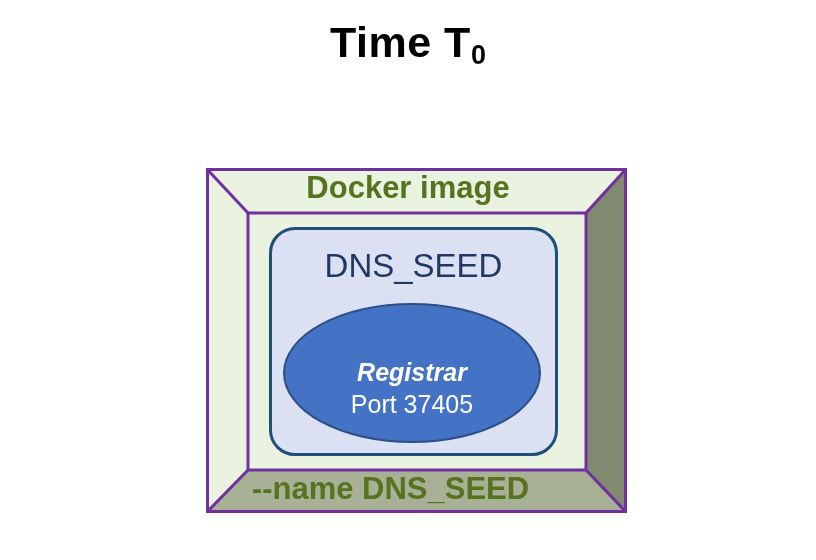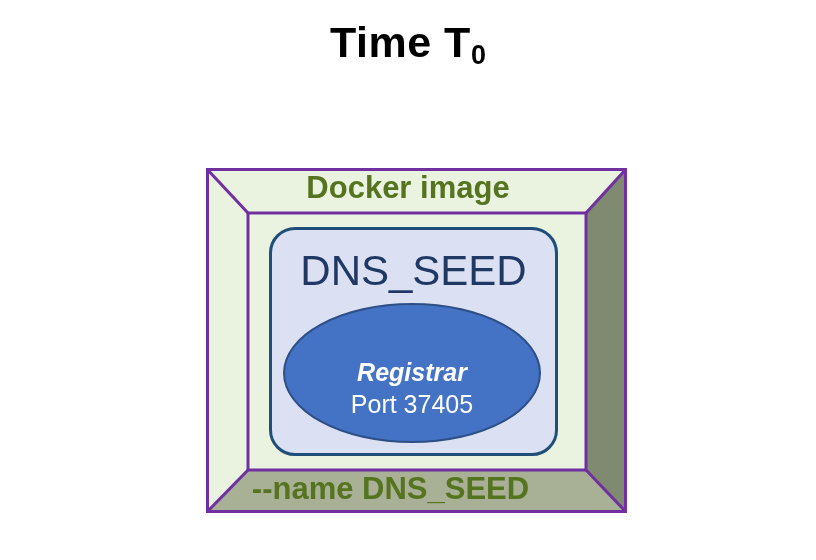--- a/index.html
+++ b/index.html
@@ -101,21 +101,21 @@
     border-radius: 26px;
     box-sizing: border-box;
   }
   .dns-title {
     position: absolute;
     left: 269px;
     top: 248px;
     width: 289px;
     text-align: center;
     font-family: "Liberation Sans", sans-serif;
-    font-size: 42px;
+    font-size: 33px;
     font-weight: normal;
     line-height: 1.1;
     color: #1f3864;
     white-space: nowrap;
   }
 
   
   .ellipse {
     position: absolute;
     left: 283px;

